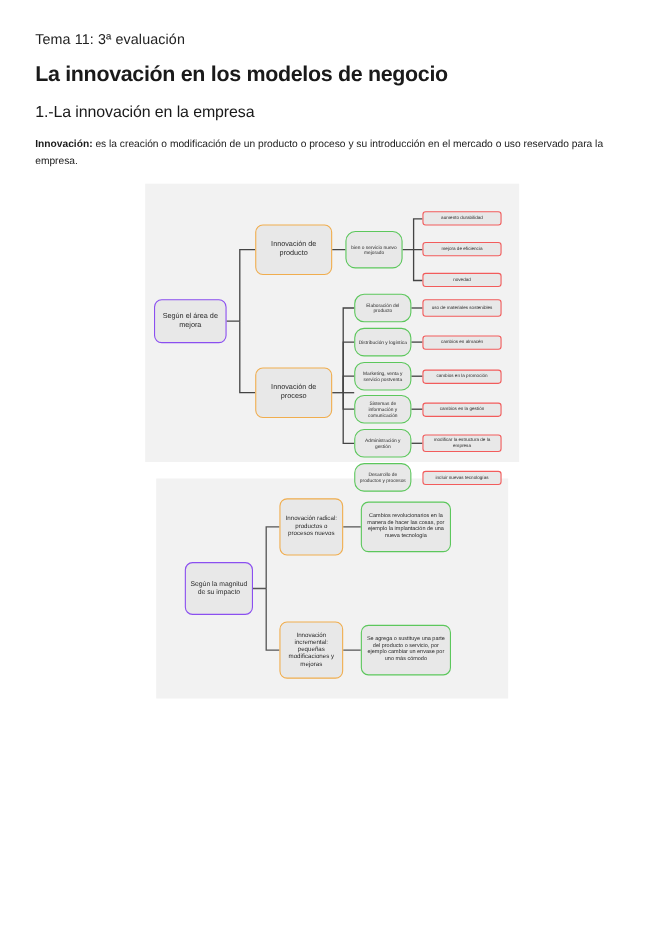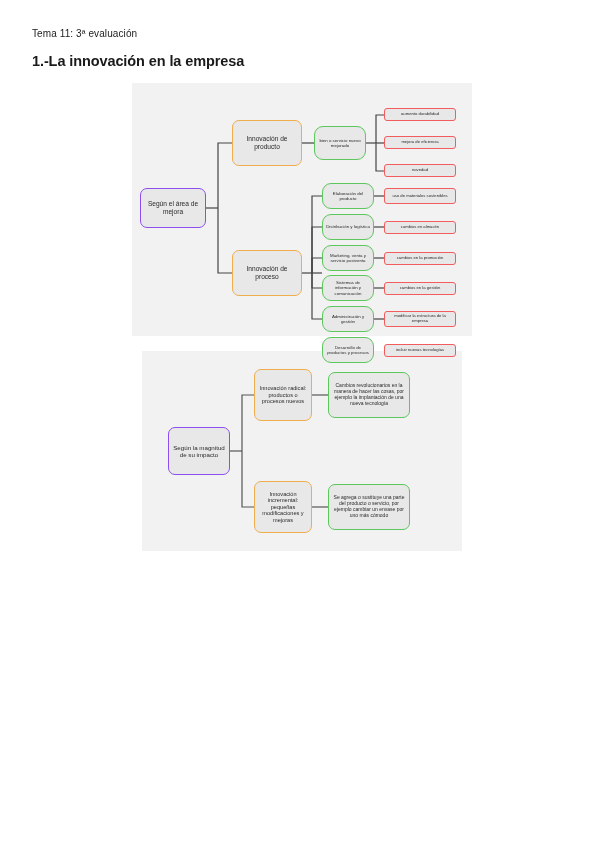--- a/index.html
+++ b/index.html
@@ -5,23 +5,23 @@
   * { box-sizing: border-box; margin: 0; padding: 0; }
   html, body {
     width: 600px; height: 848px;
     background: #ffffff;
     font-family: "Liberation Sans", sans-serif;
     color: #1a1a1a;
     overflow: hidden;
   }
   .page { position: relative; width: 600px; height: 848px; padding: 28px 32px 0 32px; }
 
-  .kicker { font-size: 10px; color: #222; letter-spacing: .1px; margin-bottom: 14px; }
+  .kicker { font-size: 13px; color: #222; letter-spacing: .1px; margin-bottom: 14px; }
   .h1 { font-size: 19.5px; font-weight: 700; letter-spacing: -.3px; margin-bottom: 14px; }
-  .h2 { font-size: 14.5px; font-weight: 700; letter-spacing: -.1px; margin-bottom: 14px; }
+  .h2 { font-size: 14.5px; font-weight: 400; letter-spacing: -.1px; margin-bottom: 14px; }
   .para { font-size: 9.3px; line-height: 1.62; max-width: 530px; margin-bottom: 13px; }
   .para b { font-weight: 700; }
   .subhead { font-size: 9.3px; font-weight: 700; margin-bottom: 8px; }
 
   
   .diagram {
     position: relative;
     background: #f2f2f2;
     margin-left: 100px;
   }
@@ -60,22 +60,24 @@
   #diagram-impact .n-green  { width: 82px; height: 46px; font-size: 5.0px; }
 
   .node span { display: block; }
 </style>
 </head>
 <body>
 
 <div class="page">
 
   <div class="kicker">Tema 11: 3ª evaluación</div>
+  <h1 class="h1">La innovación en los modelos de negocio</h1>
   <h2 class="h2">1.-La innovación en la empresa</h2>
 
+  <p class="para"><b>Innovación:</b><span> es la creación o modificación de un producto o proceso y su introducción en el mercado o uso reservado para la empresa.</span></p>
 
 
   <div class="diagram" id="diagram-area">
     <svg class="dg-svg" viewBox="0 0 340 253" preserveAspectRatio="none">
       <g fill="none" stroke="#444" stroke-width="1.2">
 
         <path d="M74 125 H86"></path>
         <path d="M86 125 V60 H100"></path>
         <path d="M86 125 V190 H100"></path>
 

